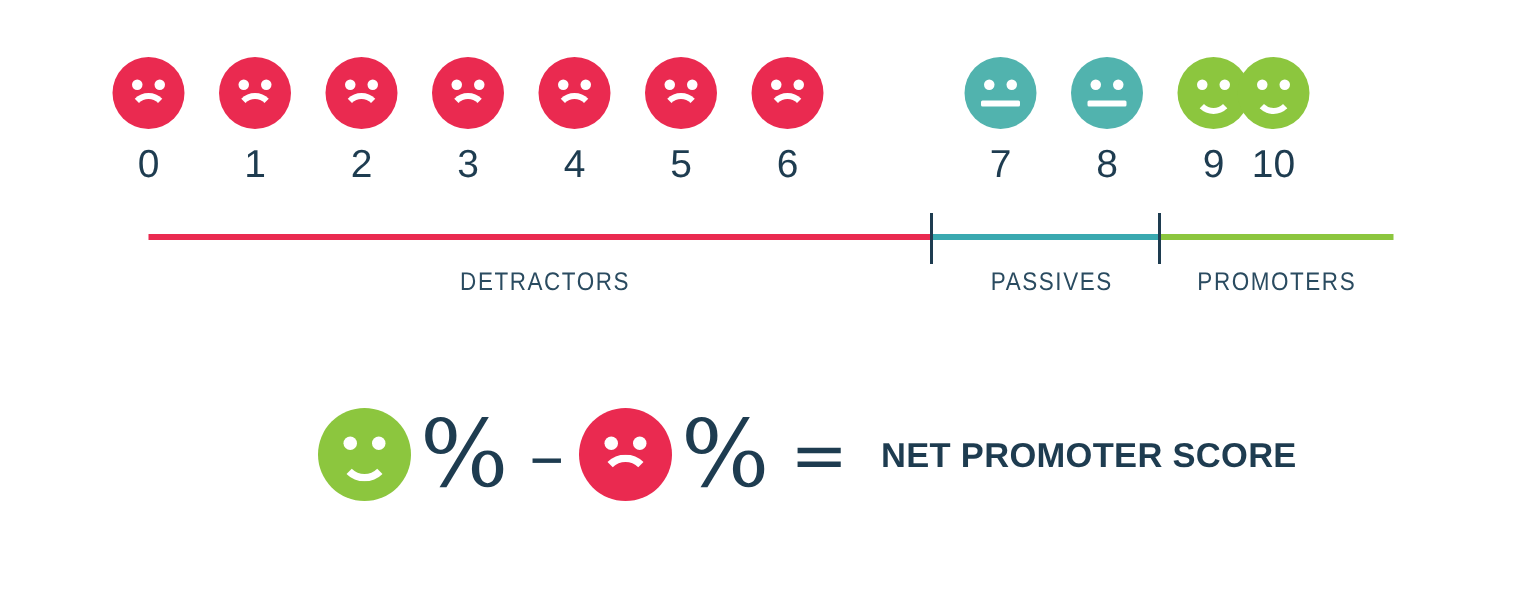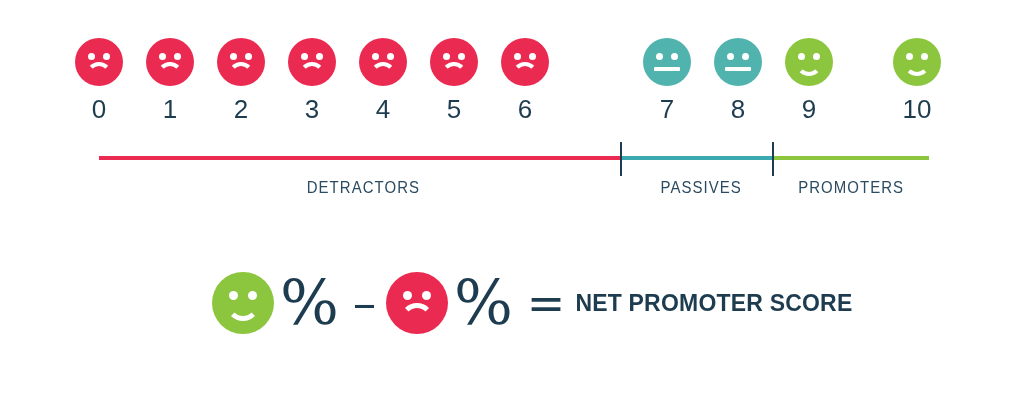--- a/index.html
+++ b/index.html
@@ -196,21 +196,21 @@
     color: #1e3c50;
     line-height: 1;
     margin: 0 10px;
     font-weight: 400;
   }
   .result-text {
     font-size: 23px;
     font-weight: bold;
     color: #1e3c50;
     letter-spacing: 0.2px;
-    margin-left: 0;
+    margin-left: 12px;
     white-space: nowrap;
     font-family: "Liberation Sans", sans-serif;
   }
 </style>
 </head>
 <body>
 
 <div id="nps-infographic">
 
   <div class="scale-area">
@@ -298,21 +298,21 @@
 
     <div class="scale-col" style="left:710px;">
       <div class="face promoter">
         <span class="eye left"></span>
         <span class="eye right"></span>
         <span class="mouth-smile"></span>
       </div>
       <div class="scale-num">9</div>
     </div>
 
-    <div class="scale-col" style="left:818px;">
+    <div class="scale-col" style="left:750px;">
       <div class="face promoter">
         <span class="eye left"></span>
         <span class="eye right"></span>
         <span class="mouth-smile"></span>
       </div>
       <div class="scale-num">10</div>
     </div>
 
     <div class="axis">
       <div class="axis-seg detractors"></div>

